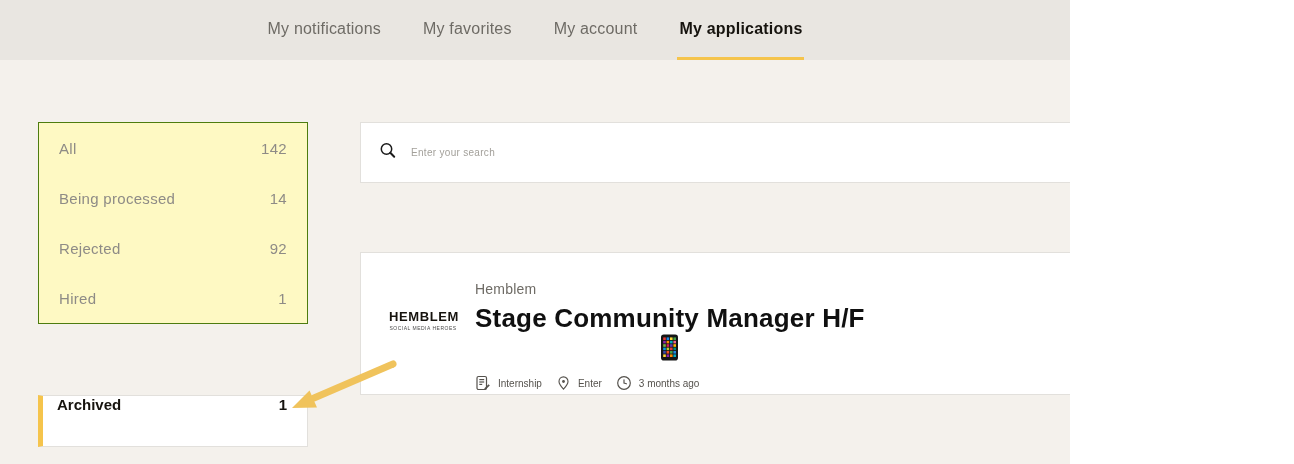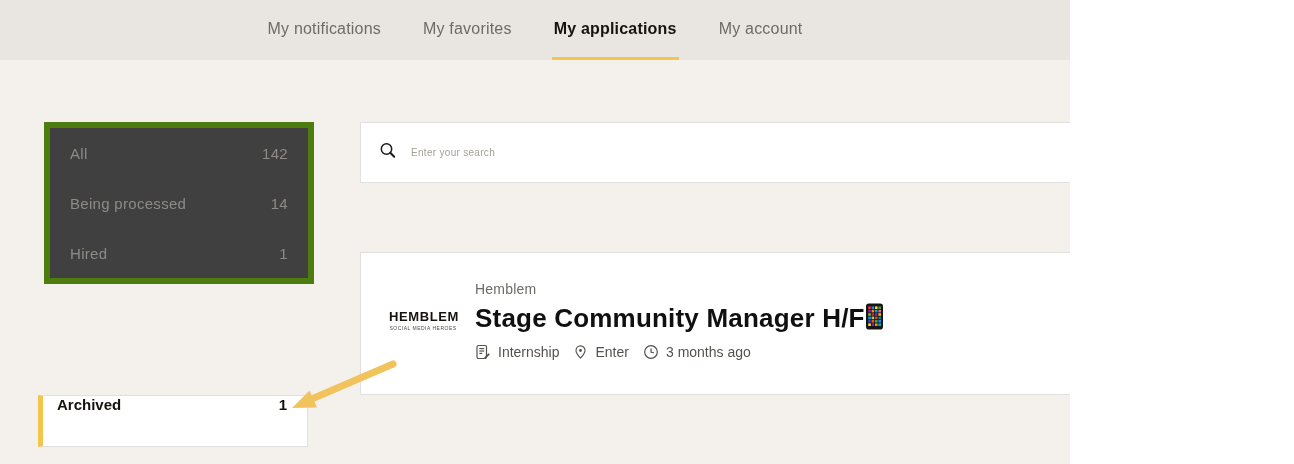--- a/index.html
+++ b/index.html
@@ -36,24 +36,24 @@
   }
   .tab.active {
     color: #16130E;
     font-weight: 700;
     border-bottom-color: #F5C44C;
   }
 
   
   .filter-box {
     position: absolute;
-    left: 44px; top: 122px;
+    left: 38px; top: 122px;
     width: 270px;
-    background: #404040;
-    border: 6px solid #4d7c0f;
+    background: #fef9c3;
+    border: 1px solid #4d7c0f;
     box-sizing: border-box;
   }
   .filter-row {
     height: 50px;
     display: flex;
     align-items: center;
     justify-content: space-between;
     padding: 0 20px;
     font-size: 15px;
     color: #8E8B86;
@@ -116,23 +116,23 @@
     left: 28px; top: 57px;
     width: 68px;
     text-align: center;
     color: #16130E;
   }
   .logo-main { font-size: 13px; font-weight: 800; letter-spacing: 0.6px; line-height: 1; }
   .logo-sub  { font-size: 5px; letter-spacing: 0.5px; color: #4A4A4A; margin-top: 2px; }
 
   .card-content { position: absolute; left: 114px; top: 28px; }
   .company { font-size: 14px; color: #6E6B65; letter-spacing: 0.2px; }
-  .title-row { display: flex; align-items: center; gap: 0; margin-top: 6px; }
+  .title-row { display: flex; align-items: center; gap: 0; margin-top: 6px; flex-direction: column; }
   .job-title { font-size: 26px; font-weight: 800; color: #101010; letter-spacing: 0.2px; }
-  .meta { display: flex; align-items: center; margin-top: 10px; font-size: 14px; color: #55524D; }
+  .meta { display: flex; align-items: center; margin-top: 10px; font-size: 10px; color: #55524D; }
   .meta-item { display: flex; align-items: center; gap: 7px; margin-right: 14px; }
   .meta-item svg { display: block; }
 
   .close-btn {
     position: absolute;
     top: 19px; right: 23px;
     width: 30px; height: 30px;
     border: 2px solid #C05B4C;
     background: #FCEBE8;
     color: #AE4234;
@@ -154,32 +154,36 @@
   }
 </style>
 </head>
 <body>
 
 <div id="app">
 
   <div class="nav">
     <div class="tab">My notifications</div>
     <div class="tab">My favorites</div>
+    <div class="tab">My account</div>
     <div class="tab active">My applications</div>
-    <div class="tab">My account</div>
   </div>
 
   <div class="filter-box">
     <div class="filter-row">
       <span>All</span>
       <span>142</span>
     </div>
     <div class="filter-row">
       <span>Being processed</span>
       <span>14</span>
+    </div>
+    <div class="filter-row">
+      <span>Rejected</span>
+      <span>92</span>
     </div>
     <div class="filter-row">
       <span>Hired</span>
       <span>1</span>
     </div>
   </div>
 
   <div class="archived-box">
     <span>Archived</span>
     <span>1</span>

